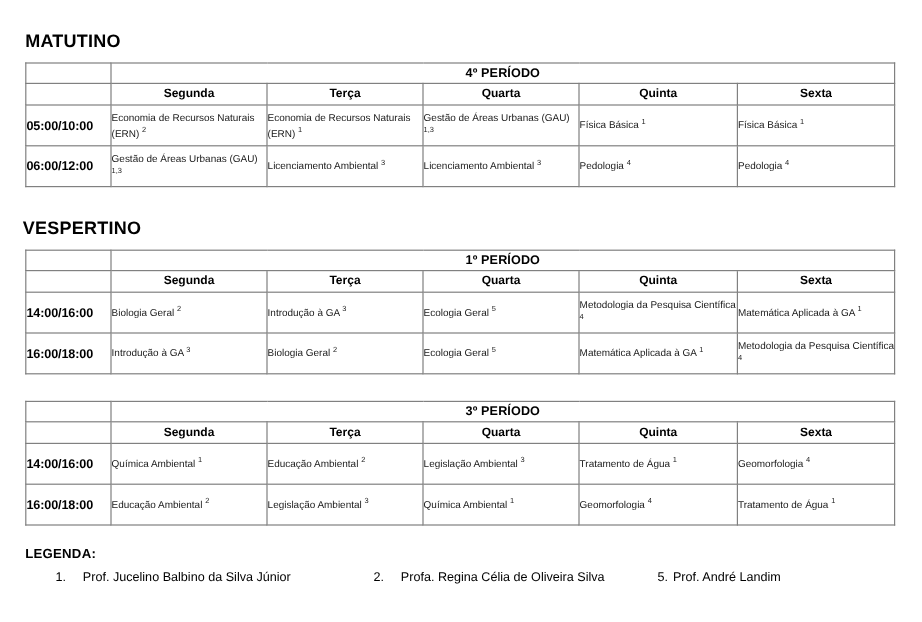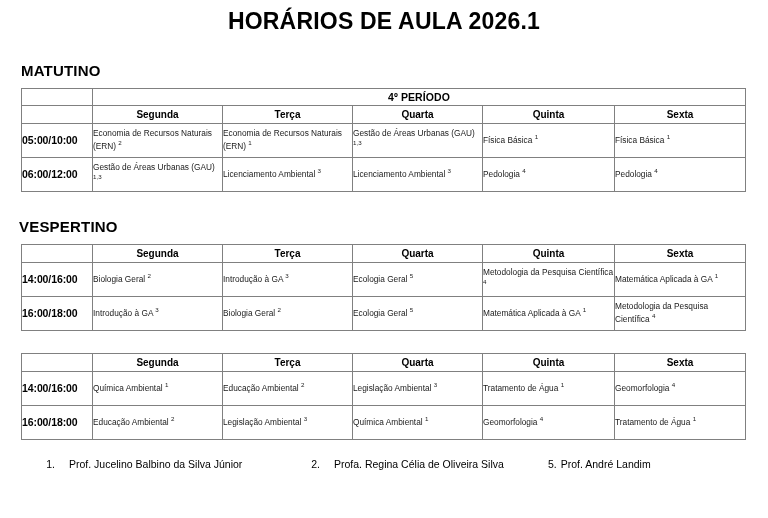--- a/index.html
+++ b/index.html
@@ -132,21 +132,20 @@
     width: auto;
     text-align: left;
     padding-right: 4px;
   }
 </style>
 </head>
 <body>
 
 <div class="page">
 
-  <h1 class="doc-title">HORÁRIOS DE AULA 2026.1</h1>
 
   <h2 class="section-title sec-matutino">MATUTINO</h2>
 
   <table class="sched">
     <colgroup>
       <col class="c-time">
         <col class="c-seg">
         <col class="c-ter">
         <col class="c-qua">
         <col class="c-qui">
@@ -191,20 +190,24 @@
       <col class="c-time">
         <col class="c-seg">
         <col class="c-ter">
         <col class="c-qua">
         <col class="c-qui">
         <col class="c-sex">
     </colgroup>
     <tbody>
       <tr>
         <td class="corner-blank"></td>
+        <th class="period-head" colspan="5">1º PERÍODO</th>
+      </tr>
+      <tr>
+        <td class="corner-blank"></td>
         <th class="day-head">Segunda</th>
         <th class="day-head">Terça</th>
         <th class="day-head">Quarta</th>
         <th class="day-head">Quinta</th>
         <th class="day-head">Sexta</th>
       </tr>
       <tr>
         <td class="time-cell">14:00/16:00</td>
         <td class="subject-cell">Biologia Geral <sup>2</sup></td>
         <td class="subject-cell">Introdução à GA <sup>3</sup></td>
@@ -228,20 +231,24 @@
       <col class="c-time">
         <col class="c-seg">
         <col class="c-ter">
         <col class="c-qua">
         <col class="c-qui">
         <col class="c-sex">
     </colgroup>
     <tbody>
       <tr>
         <td class="corner-blank"></td>
+        <th class="period-head" colspan="5">3º PERÍODO</th>
+      </tr>
+      <tr>
+        <td class="corner-blank"></td>
         <th class="day-head">Segunda</th>
         <th class="day-head">Terça</th>
         <th class="day-head">Quarta</th>
         <th class="day-head">Quinta</th>
         <th class="day-head">Sexta</th>
       </tr>
       <tr>
         <td class="time-cell">14:00/16:00</td>
         <td class="subject-cell">Química Ambiental <sup>1</sup></td>
         <td class="subject-cell">Educação Ambiental <sup>2</sup></td>
@@ -254,20 +261,21 @@
         <td class="subject-cell">Educação Ambiental <sup>2</sup></td>
         <td class="subject-cell">Legislação Ambiental <sup>3</sup></td>
         <td class="subject-cell">Química Ambiental <sup>1</sup></td>
         <td class="subject-cell">Geomorfologia <sup>4</sup></td>
         <td class="subject-cell">Tratamento de Água <sup>1</sup></td>
       </tr>
     </tbody>
   </table>
 
   <div class="legend">
+    <div class="legend-title">LEGENDA:</div>
     <div class="legend-grid">
 
       <div class="legend-row">
         <div class="legend-item li-col1">
           <span class="num">1.</span>
           <span>Prof. Jucelino Balbino da Silva Júnior</span>
         </div>
         <div class="legend-item li-col2">
           <span class="num">2.</span>
           <span>Profa. Regina Célia de Oliveira Silva</span>

